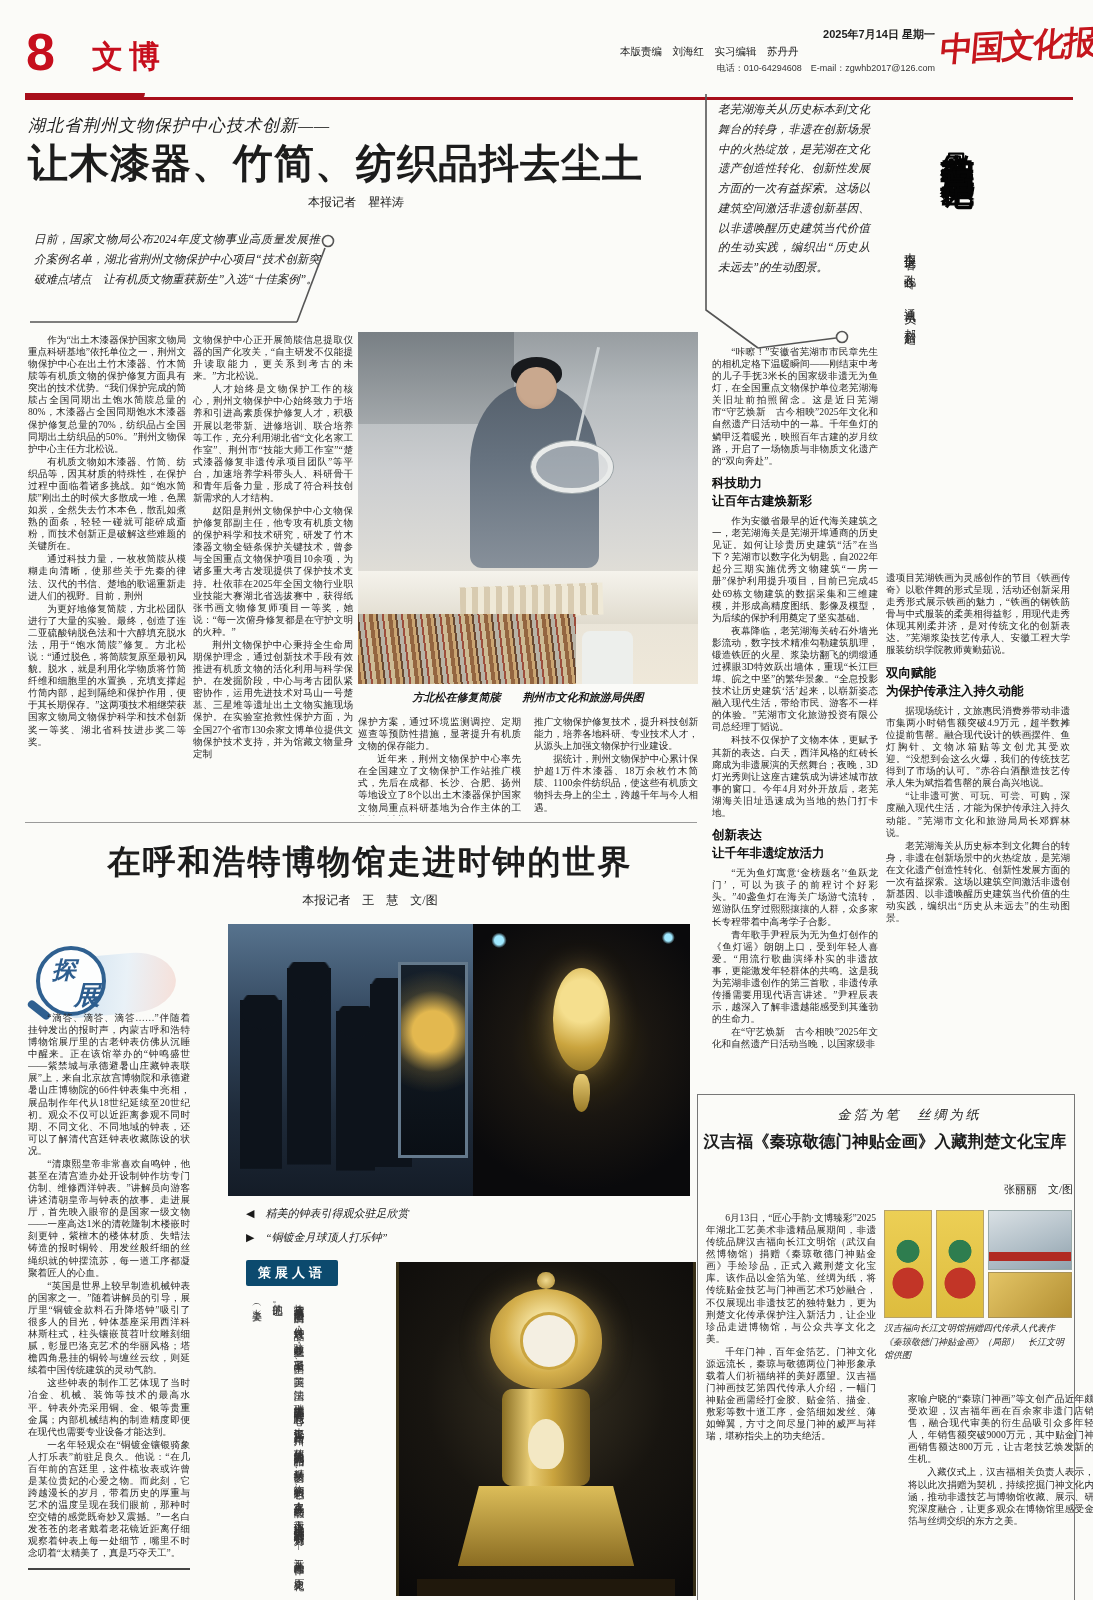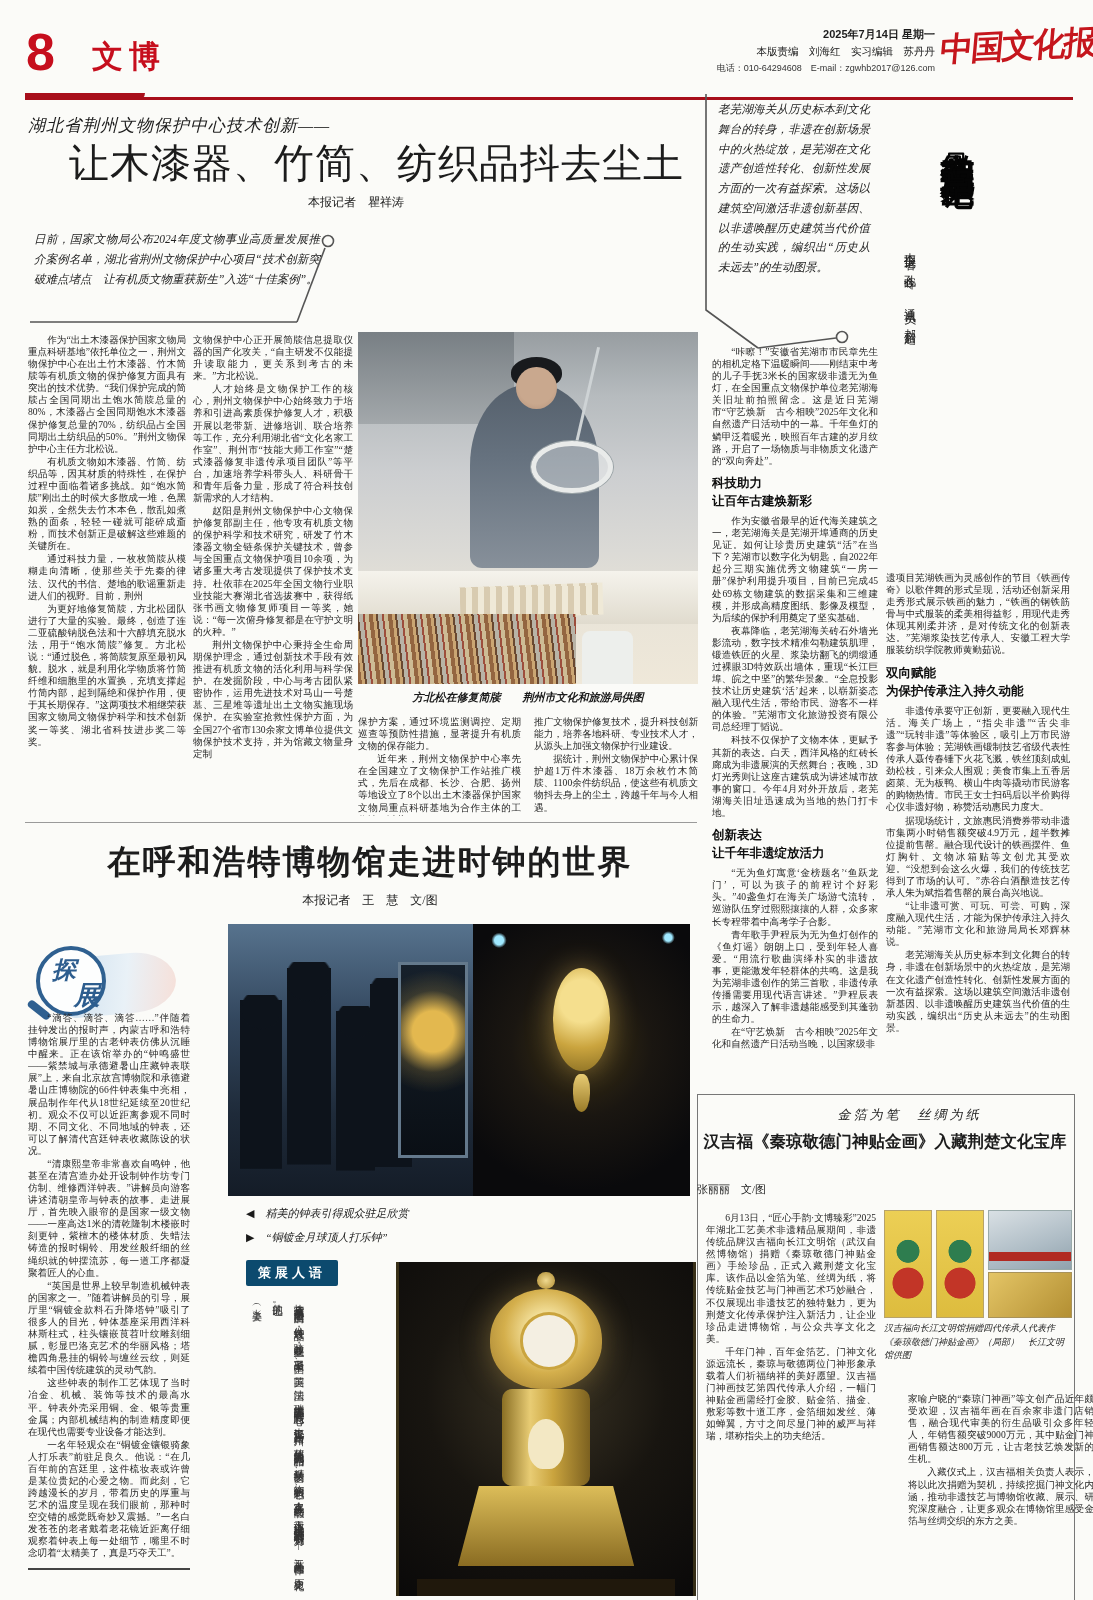--- a/index.html
+++ b/index.html
@@ -5,36 +5,36 @@
   html,body{margin:0;padding:0;background:#d9d9d4;}
   .page{position:relative;width:1093px;height:1600px;margin:0 auto;background:#fbfbf8;
         font-family:"Liberation Serif","DejaVu Serif",serif;color:#1c1c1c;overflow:hidden;}
   .abs{position:absolute;}
   
   .pageno{left:26px;top:22px;font:bold 52px "Liberation Sans","DejaVu Sans",sans-serif;color:#c60e1d;}
   .section{left:92px;top:36px;font-size:31px;font-weight:bold;color:#c60e1d;letter-spacing:6px;}
   .hrule{left:25px;top:97px;width:1048px;height:3px;background:#a80f1b;}
   .hrule-swash{left:25px;top:93px;width:120px;height:7px;background:#a80f1b;border-radius:0 0 8px 2px;}
   .hdate{left:690px;top:27px;width:245px;text-align:right;font:bold 11px "Liberation Sans",sans-serif;}
-  .heds{left:620px;top:45px;width:315px;text-align:right;font:10.5px "Liberation Sans",sans-serif;color:#222;}
+  .heds{left:620px;top:45px;width:315px;text-align:left;font:10.5px "Liberation Sans",sans-serif;color:#222;}
   .hcontact{left:580px;top:62px;width:355px;text-align:right;font:9px "Liberation Sans",sans-serif;color:#333;}
   .masthead{left:940px;top:24px;width:150px;font-size:33px;font-weight:900;color:#c5161d;
             transform:rotate(-3deg) skewX(-8deg);letter-spacing:-2px;white-space:nowrap;}
   
   .col{position:absolute;text-align:justify;font-size:9.6px;line-height:1.26;overflow:hidden;color:#262626;}
   .col p{margin:0 0 1px 0;text-indent:2em;}
   .col p.ni{text-indent:0;}
   .subhead{font-family:"Liberation Sans","DejaVu Sans",sans-serif;font-weight:bold;font-size:12.5px;
            line-height:1.45;margin:7px 0 5px;white-space:pre-line;text-indent:0 !important;color:#0e0e0e;}
   .lead{font-style:italic;font-size:11.5px;line-height:1.72;text-align:justify;color:#222;}
   .caption{font-style:italic;font-size:11px;color:#1a1a1a;}
   .vtext{writing-mode:vertical-rl;}
   
   .jz-kicker{left:28px;top:114px;font-size:17px;font-style:italic;letter-spacing:1px;}
-  .jz-headline{left:28px;top:136px;width:656px;text-align:right;font-size:40px;font-weight:400;letter-spacing:1px;}
+  .jz-headline{left:28px;top:136px;width:656px;text-align:left;font-size:40px;font-weight:700;letter-spacing:1px;}
   .jz-byline{left:28px;top:194px;width:656px;text-align:center;font-size:12px;}
   .jz-lead{left:34px;top:230px;width:286px;}
   .jz-col1{left:28px;top:334px;width:158px;height:476px;}
   .jz-col2{left:193px;top:334px;width:160px;height:476px;}
   .jz-photo{left:358px;top:332px;width:340px;height:352px;overflow:hidden;
     background:linear-gradient(180deg,#979da1 0%,#b6bbbe 18%,#ccced0 40%,#dbdad6 62%,#e9e4d8 80%,#efe8d9 100%);}
   .pm-window{position:absolute;left:0;top:0;width:46%;height:26%;background:linear-gradient(#787f84,#a3a8ab);}
   .pm-person{position:absolute;left:33%;top:15%;width:38%;height:52%;
     background:linear-gradient(180deg,#55606c 0%,#66727f 40%,#87909a 100%);border-radius:44% 46% 12px 12px;}
   .pm-hair{position:absolute;left:45%;top:7%;width:15%;height:9%;background:#181a1d;border-radius:50% 50% 42% 42%;}
@@ -117,21 +117,21 @@
     background:linear-gradient(90deg,#8a6f24,#e8cc74 32%,#caa43e 58%,#7c6120);}
   .gcl-figure{position:absolute;left:44%;top:47%;width:12%;height:15%;border-radius:50% 50% 42% 42%;
     background:#f3e8c4;}
   .gcl-base{position:absolute;left:20%;top:67%;width:60%;height:24%;
     background:linear-gradient(#dcbd59,#8a6c22);clip-path:polygon(12% 0,88% 0,100% 100%,0 100%);}
   .gcl-shelf{position:absolute;left:6%;bottom:0;width:88%;height:5%;background:#20180c;}
   
   .hj-box{left:697px;top:1094px;width:376px;height:506px;border:1px solid #777;}
   .hj-kicker{left:697px;top:1106px;width:425px;text-align:center;font-size:13px;font-style:italic;letter-spacing:3px;}
   .hj-headline{left:703px;top:1130px;width:364px;text-align:center;font-size:16.5px;font-weight:900;line-height:1.4;}
-  .hj-byline{left:697px;top:1182px;width:376px;text-align:left;font-size:11px;}
+  .hj-byline{left:697px;top:1182px;width:376px;text-align:right;font-size:11px;}
   .hj-col1{left:706px;top:1212px;width:170px;height:378px;}
   .hj-images{left:884px;top:1210px;width:186px;height:108px;}
   .dg{position:absolute;top:0;width:46px;height:106px;border:1px solid #b7a36a;
     background:radial-gradient(circle at 50% 38%,#2e7d4f 0 16%,transparent 17%),
                radial-gradient(circle at 50% 68%,#c23527 0 20%,transparent 21%),
                linear-gradient(#eccf55,#ddbc3e);}
   .dg1{left:0;}
   .dg2{left:52px;}
   .cert{position:absolute;left:104px;top:0;width:82px;height:58px;
     background:linear-gradient(160deg,#d9e0e4 0%,#aebcc5 60%,#90a2ad 100%);
@@ -223,21 +223,20 @@
     <div class="subhead">创新表达
 让千年非遗绽放活力</div>
     <p>“无为鱼灯寓意‘金榜题名’‘鱼跃龙门’，可以为孩子的前程讨个好彩头。”40盏鱼灯在海关广场游弋流转，巡游队伍穿过熙熙攘攘的人群，众多家长专程带着中高考学子合影。</p>
     <p>青年歌手尹程辰为无为鱼灯创作的《鱼灯谣》朗朗上口，受到年轻人喜爱。“用流行歌曲演绎朴实的非遗故事，更能激发年轻群体的共鸣。这是我为芜湖非遗创作的第三首歌，非遗传承传播需要用现代语言讲述。”尹程辰表示，越深入了解非遗越能感受到其蓬勃的生命力。</p>
     <p>在“守艺焕新　古今相映”2025年文化和自然遗产日活动当晚，以国家级非</p>
   </div>
   <div class="col wh-col2">
     <p class="ni">遗项目芜湖铁画为灵感创作的节目《铁画传奇》以歌伴舞的形式呈现，活动还创新采用走秀形式展示铁画的魅力，“铁画的钢铁筋骨与中式服装的柔美相得益彰，用现代走秀体现其刚柔并济，是对传统文化的创新表达。”芜湖浆染技艺传承人、安徽工程大学服装纺织学院教师黄勤茹说。</p>
     <div class="subhead">双向赋能
 为保护传承注入持久动能</div>
-    <p>非遗传承要守正创新，更要融入现代生活。海关广场上，“指尖非遗”“舌尖非遗”“玩转非遗”等体验区，吸引上万市民游客参与体验；芜湖铁画锻制技艺省级代表性传承人聂传春锤下火花飞溅，铁丝顶刻成虬劲松枝，引来众人围观；美食市集上五香居卤菜、无为板鸭、横山牛肉等撬动市民游客的购物热情。市民王女士扫码后以半价购得心仪非遗好物，称赞活动惠民力度大。</p>
     <p>据现场统计，文旅惠民消费券带动非遗市集两小时销售额突破4.9万元，超半数摊位提前售罄。融合现代设计的铁画摆件、鱼灯胸针、文物冰箱贴等文创尤其受欢迎。“没想到会这么火爆，我们的传统技艺得到了市场的认可。”赤谷白酒酿造技艺传承人朱为斌指着售罄的展台高兴地说。</p>
     <p>“让非遗可赏、可玩、可尝、可购，深度融入现代生活，才能为保护传承注入持久动能。”芜湖市文化和旅游局局长邓辉林说。</p>
     <p>老芜湖海关从历史标本到文化舞台的转身，非遗在创新场景中的火热绽放，是芜湖在文化遗产创造性转化、创新性发展方面的一次有益探索。这场以建筑空间激活非遗创新基因、以非遗唤醒历史建筑当代价值的生动实践，编织出“历史从未远去”的生动图景。</p>
   </div>
 
   <div class="abs ck-headline">在呼和浩特博物馆走进时钟的世界</div>
   <div class="abs ck-byline">本报记者　王　慧　文/图</div>
 
   <div class="abs stamp">
     <div class="swoosh"></div>

